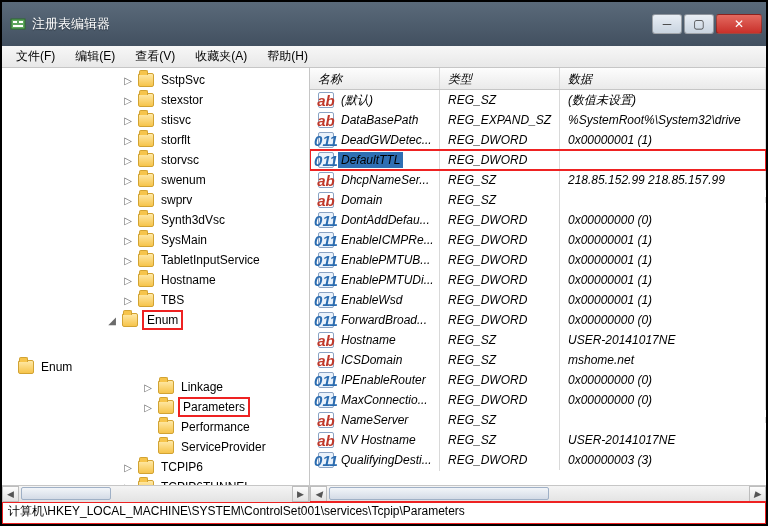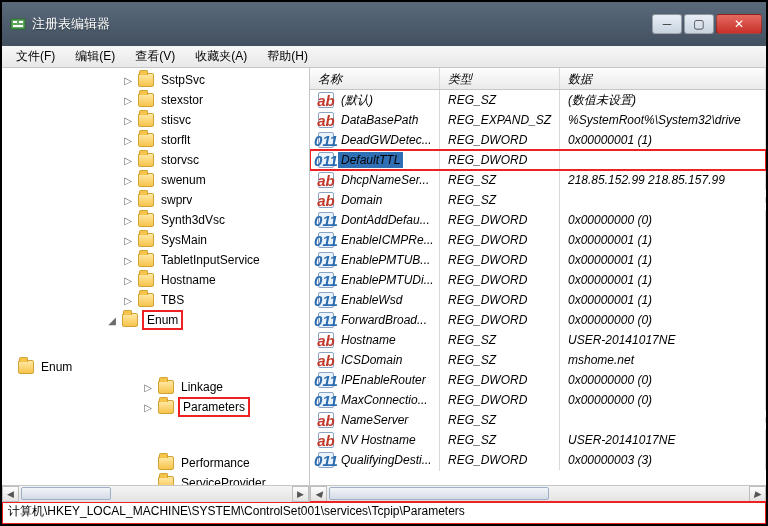--- a/index.html
+++ b/index.html
@@ -146,21 +146,21 @@
           <div class="treerow" style="padding-left: 140px;">
             <span class="exp">▷</span>
             <span class="folder"></span>
             <span class="tlabel">Linkage</span>
           </div>
           <div class="treerow" style="padding-left: 140px;">
             <span class="exp">▷</span>
             <span class="folder"></span>
             <span class="tlabel tbox">Parameters</span>
           </div>
-          <div class="treerow" style="padding-left: 140px; margin-top: 36px;">
+          <div class="treerow" style="padding-left: 140px;">
             <span class="exp"></span>
             <span class="folder"></span>
             <span class="tlabel">Performance</span>
           </div>
           <div class="treerow" style="padding-left: 140px;">
             <span class="exp"></span>
             <span class="folder"></span>
             <span class="tlabel">ServiceProvider</span>
           </div>
           <div class="treerow" style="padding-left: 120px;">

